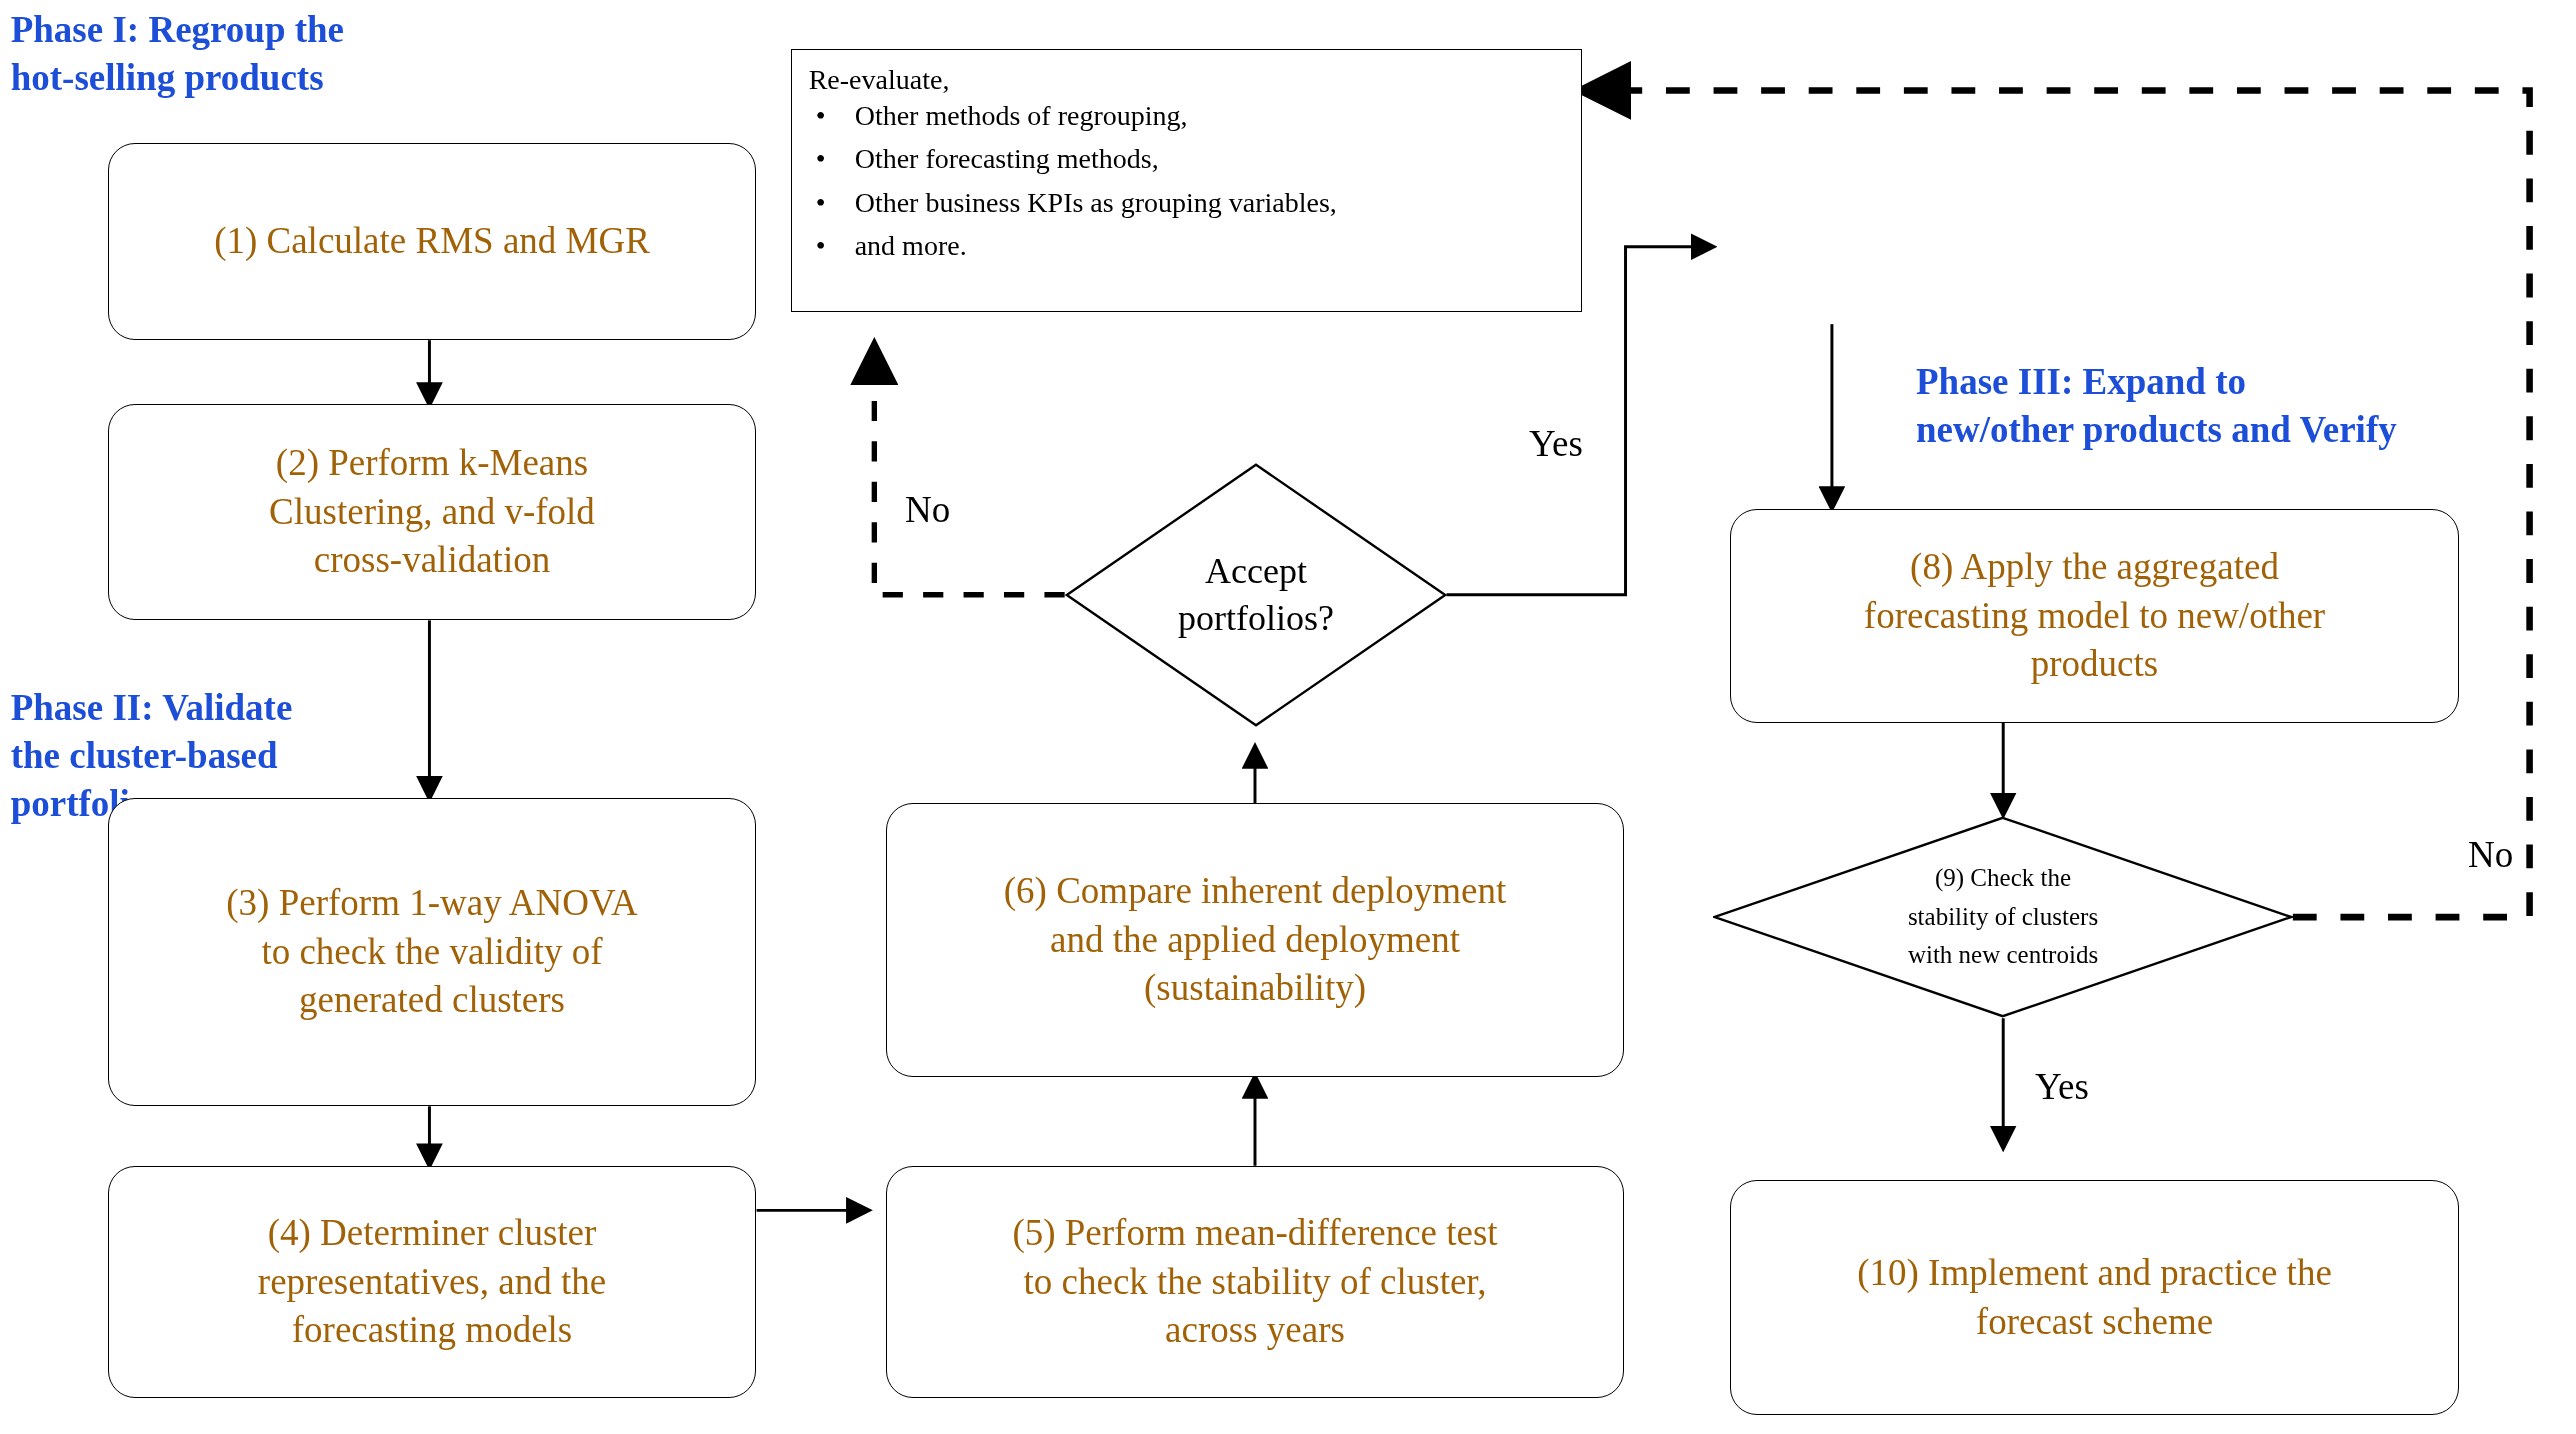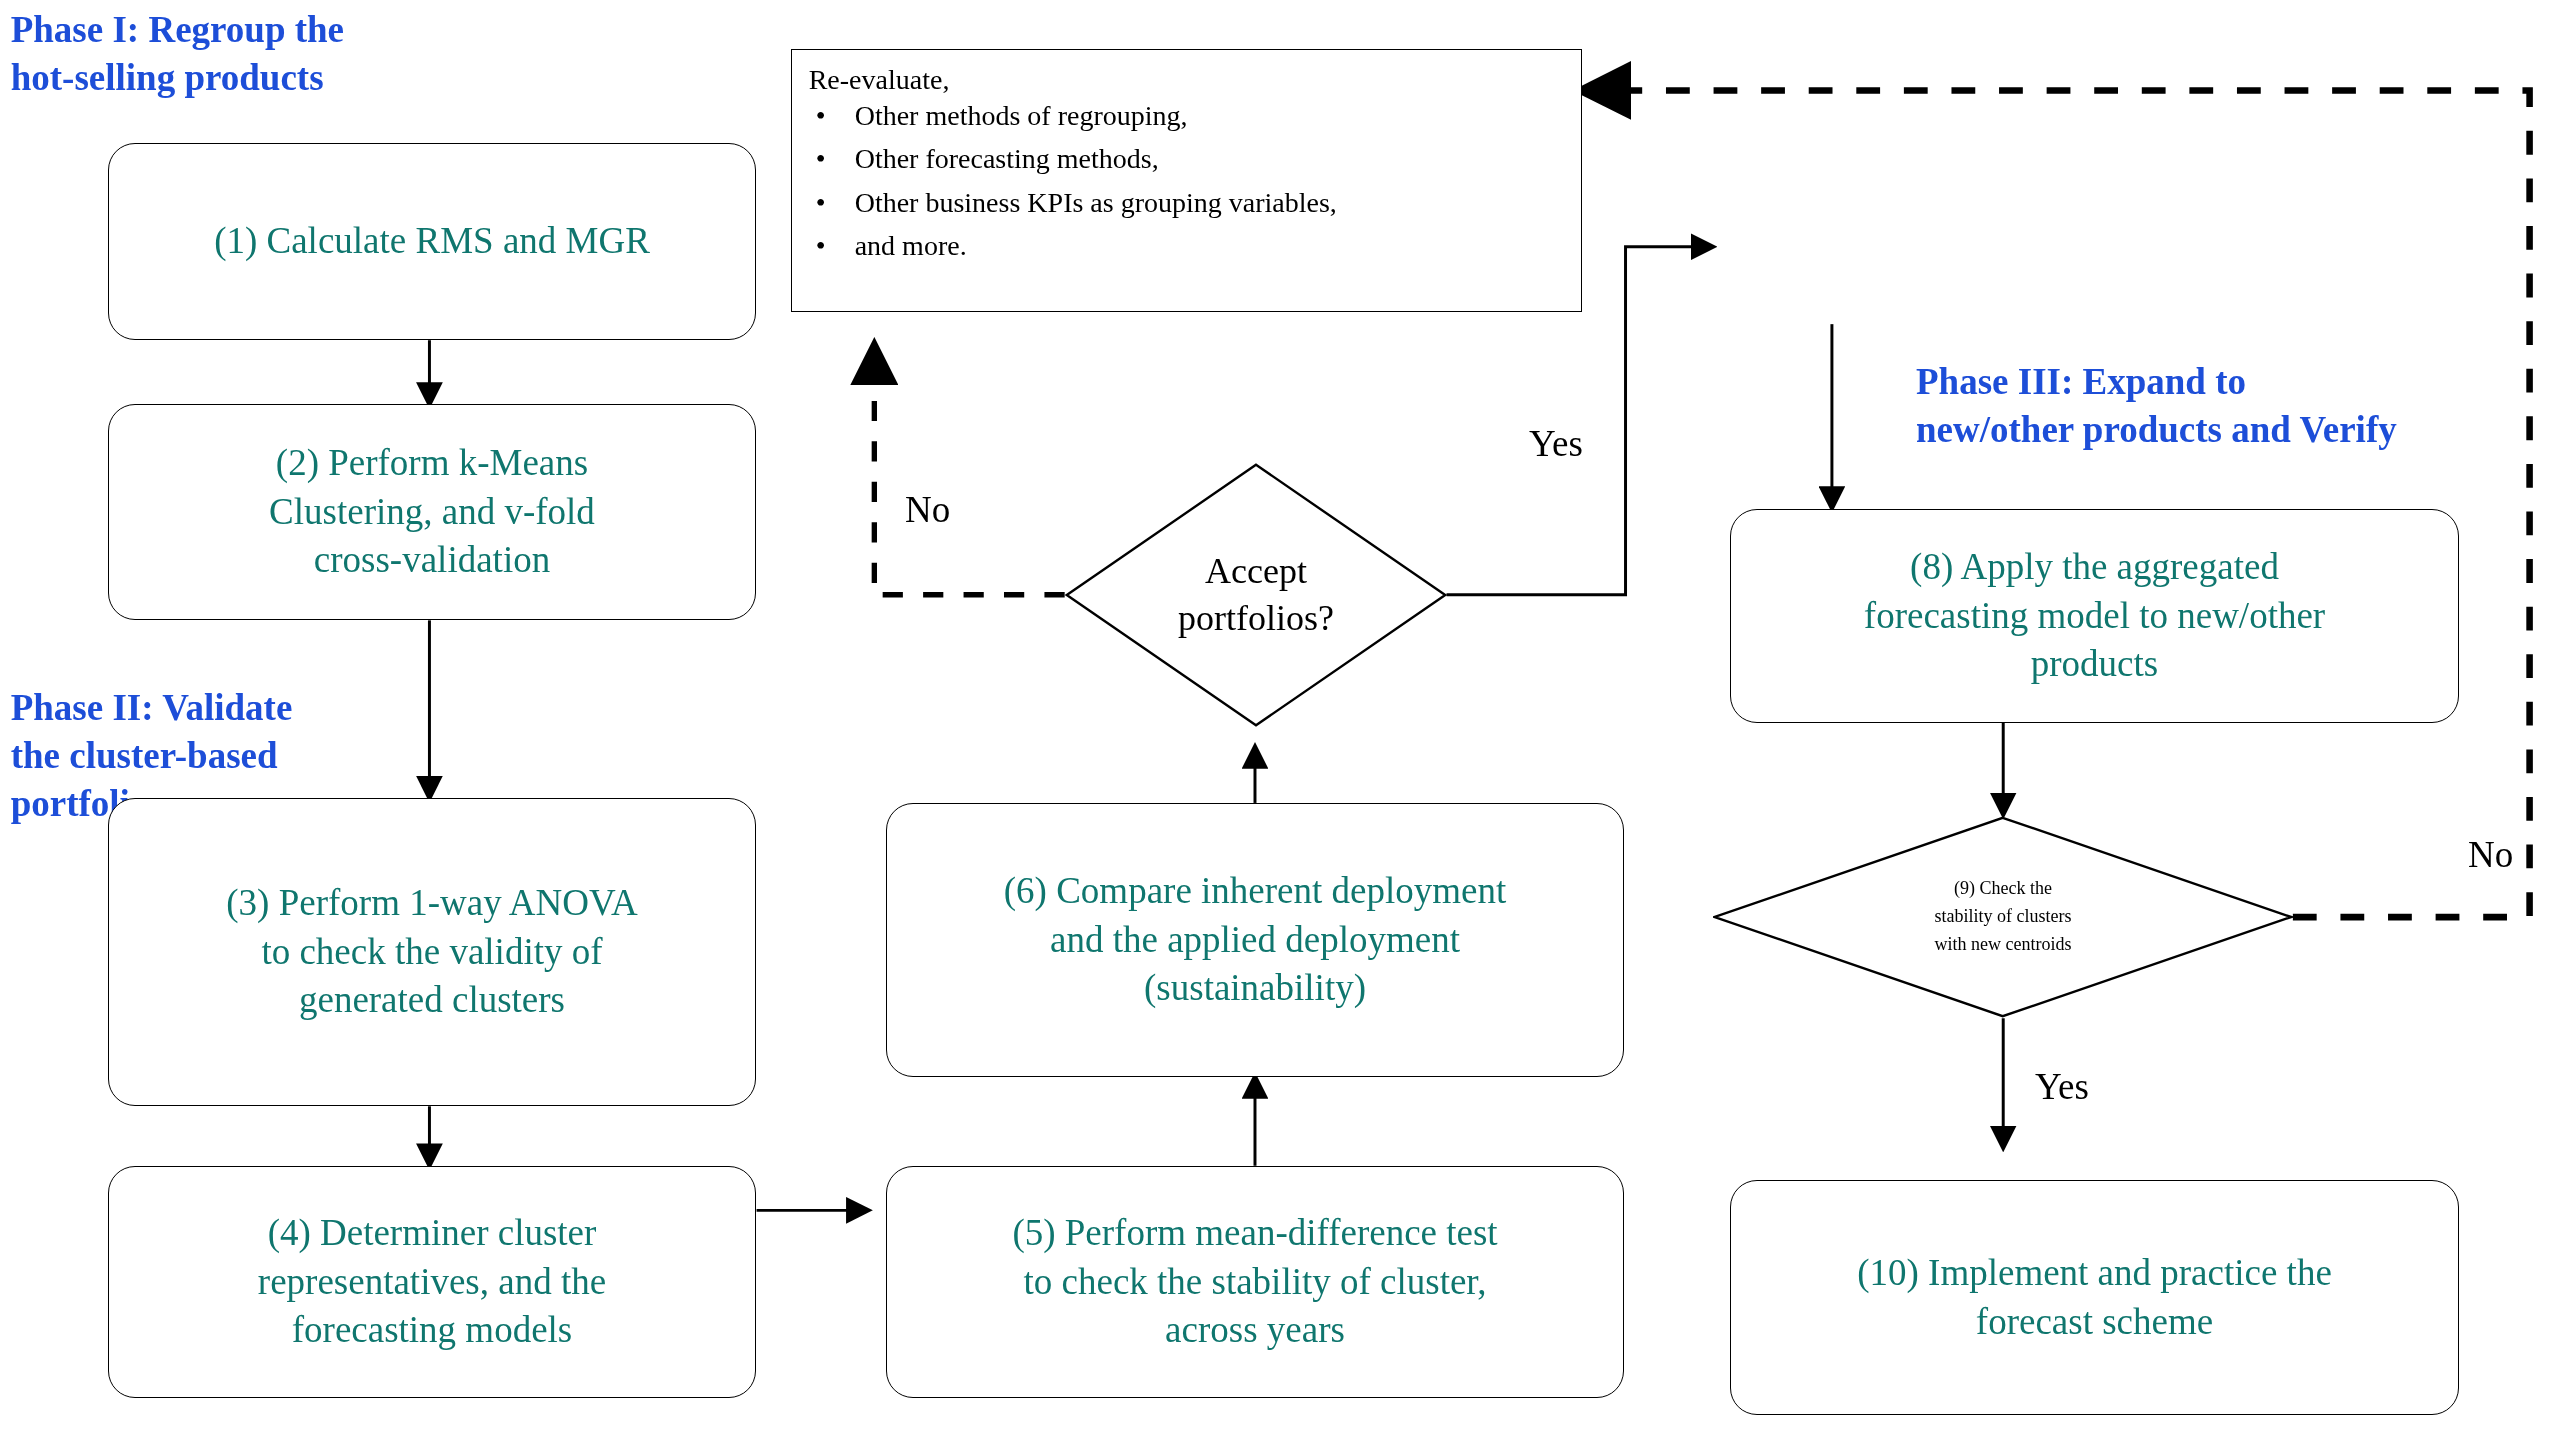--- a/index.html
+++ b/index.html
@@ -29,21 +29,21 @@
     box-sizing: border-box;
     border: 1.8px solid #000000;
     background: #ffffff;
     display: flex;
     align-items: center;
     justify-content: center;
     text-align: center;
     font-family: "Liberation Serif", "DejaVu Serif", serif;
     font-size: 37px;
     line-height: 1.32;
-    color: #0f766e;
+    color: #a16207;
     padding: 6px 28px;
   }
   .node.rounded { border-radius: 27px; }
 
   .reeval {
     position: absolute;
     box-sizing: border-box;
     border: 1.8px solid #000000;
     background: #ffffff;
     font-family: "Liberation Serif", "DejaVu Serif", serif;
@@ -85,21 +85,21 @@
   }
   .diamond-label {
     position: relative;
     z-index: 2;
     text-align: center;
     font-family: "Liberation Serif", "DejaVu Serif", serif;
     color: #000000;
     line-height: 1.30;
   }
   .diamond-label.big   { font-size: 36px; }
-  .diamond-label.small { font-size: 18px; line-height: 1.55; }
+  .diamond-label.small { font-size: 25px; line-height: 1.55; }
 
   .phase {
     position: absolute;
     font-family: "Liberation Serif", "DejaVu Serif", serif;
     font-weight: bold;
     font-size: 37px;
     line-height: 1.30;
     color: #1d4ed8;
     white-space: pre-line;
   }

